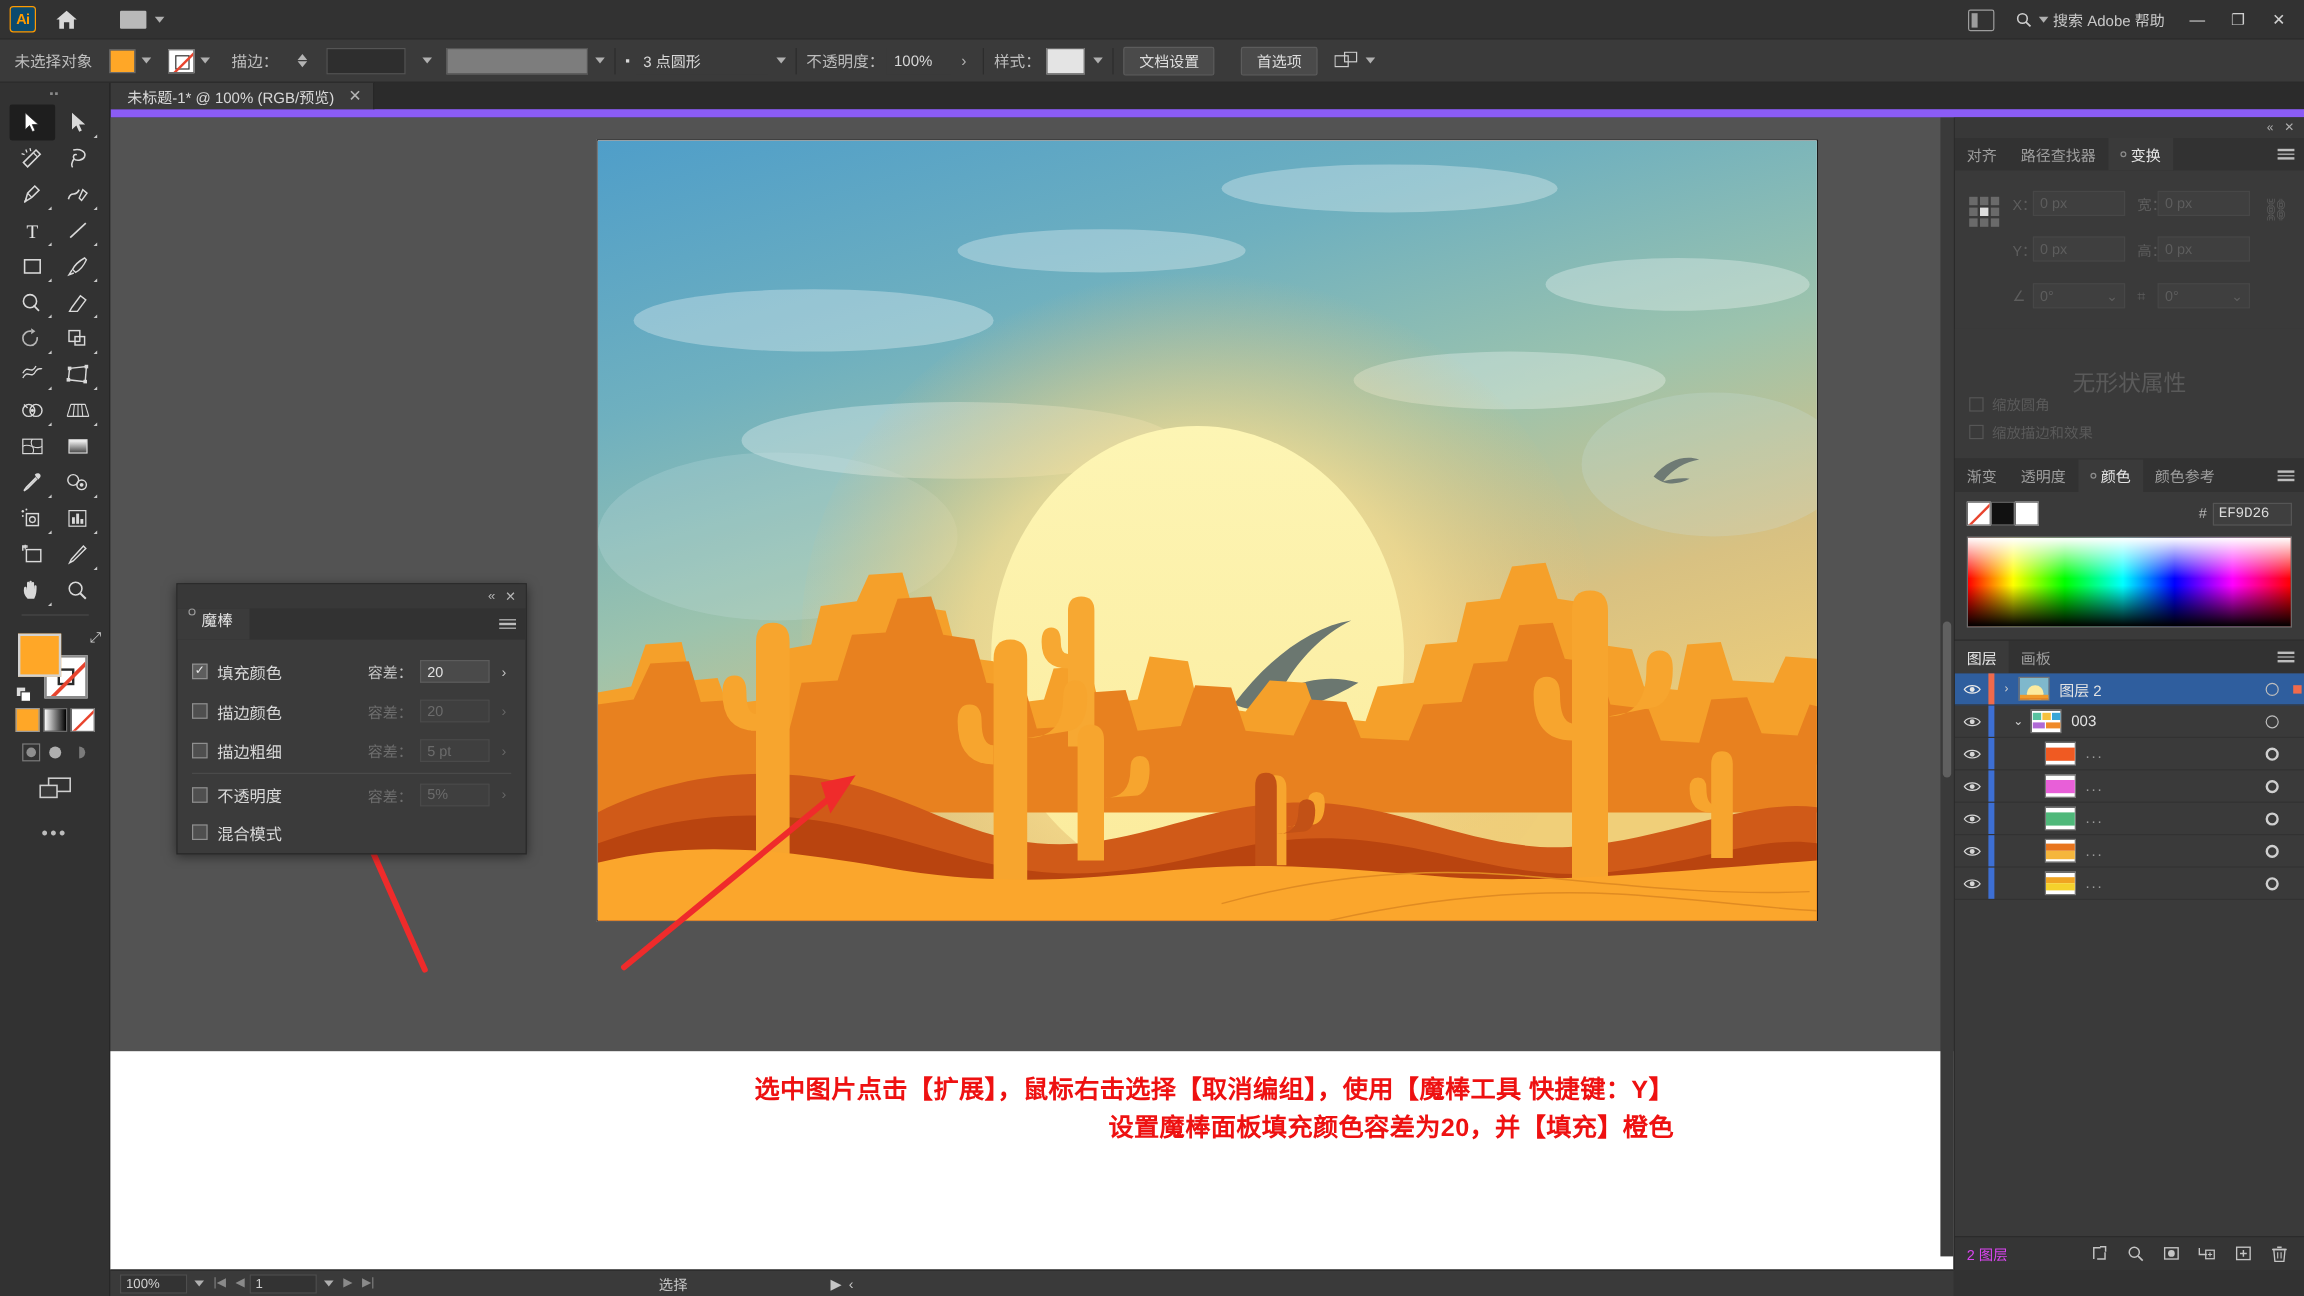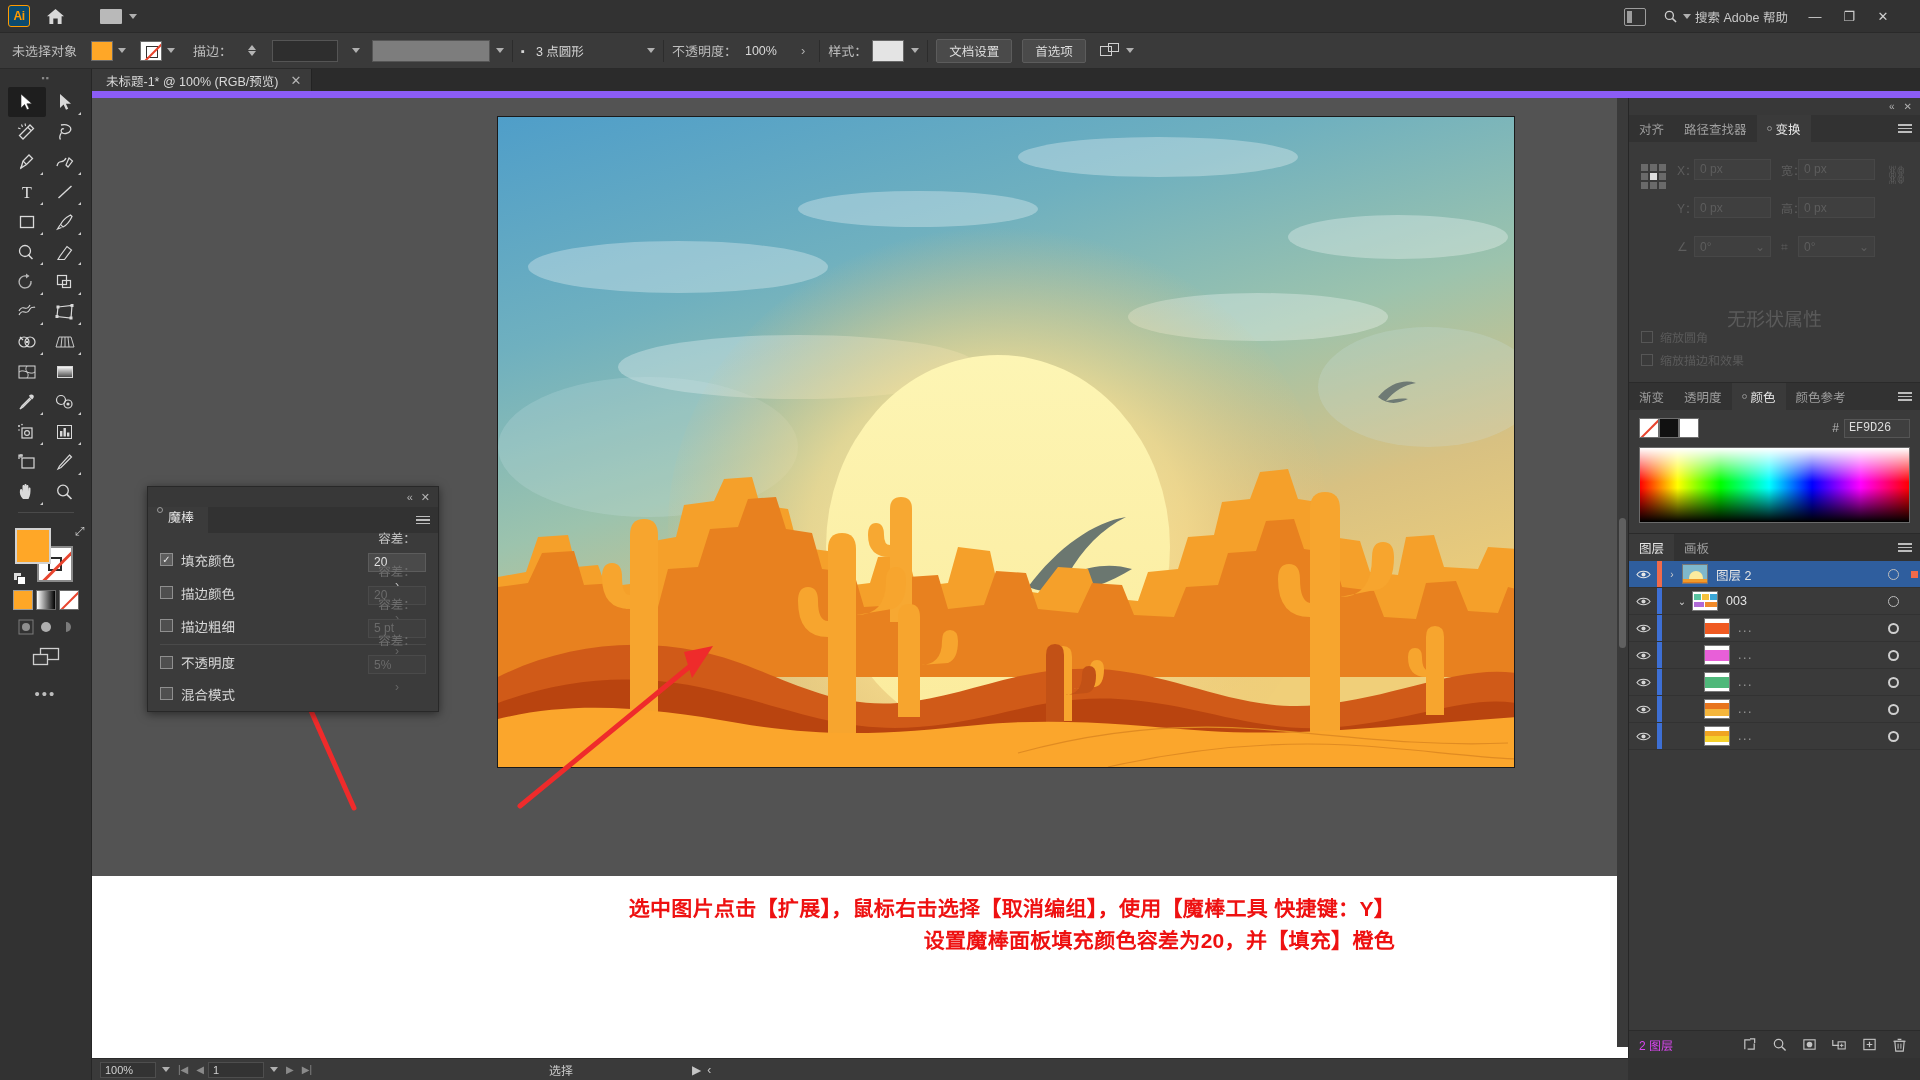--- a/index.html
+++ b/index.html
@@ -34,21 +34,21 @@
     color: #d4d4d4; font-size: 14px; padding: 4px 11px; white-space: nowrap;
     cursor: default;
   }
   .ws-switcher {
     margin-left: 24px; display: flex; align-items: center; gap: 5px;
     padding: 3px 6px;
   }
   .ws-box { width: 22px; height: 15px; background: #b9b9b9; border-radius: 1px; }
   .menubar-right {
     position: absolute; right: 0; top: 0; height: 33px;
-    display: flex; align-items: center; gap: 4px; padding-right: 22px;
+    display: flex; align-items: center; gap: 4px; padding-right: 6px;
   }
   .panel-toggle-icon {
     width: 22px; height: 18px; border: 1px solid #9d9d9d; border-radius: 2px;
     display: flex; position: relative; margin-right: 6px;
   }
   .panel-toggle-icon::before {
     content:''; position:absolute; left:2px; top:2px; bottom:2px; width:5px; background:#9d9d9d;
   }
   .search-box {
     display: flex; align-items: center; gap: 4px; color: #c8c8c8; font-size: 12.5px;
@@ -212,21 +212,21 @@
   .wand-body { padding: 10px 12px 0 12px; }
   .wand-row { display:flex; align-items:center; height: 33px; }
   .wand-row.sep { border-top: 1px solid #4a4a4a; margin-top:2px; padding-top:2px;}
   .chk {
     width: 13px; height: 13px; border: 1px solid #8f8f8f; background: #4f4f4f;
     display:flex; align-items:center; justify-content:center; margin-right: 8px;
     color:#e8e8e8; font-size:10px; line-height:1;
   }
   .chk.checked { background:#5d5d5d; }
   .wand-lbl { color:#d8d8d8; font-size: 13.5px; }
-  .wand-right { margin-left:auto; display:flex; align-items:center; gap:6px;flex-direction:column; }
+  .wand-right { margin-left:auto; display:flex; align-items:center; gap:6px; }
   .tol-lbl { color:#c3c3c3; font-size: 12.5px; }
   .tol-lbl.dim { color:#6e6e6e; }
   .tol-input {
     width: 58px; height: 19px; background: #4a4a4a; border:1px solid #5c5c5c;
     color:#e0e0e0; font-size:12px; display:flex; align-items:center; padding:0 5px;
   }
   .tol-input.dim { background:#3f3f3f; border-color:#4a4a4a; color:#6b6b6b; }
   .tol-arrow { color:#c0c0c0; font-size:12px; width:12px; text-align:center;}
   .tol-arrow.dim { color:#666; }
 
@@ -423,21 +423,21 @@
     <div class="cb-sep"></div>
 
     <div style="display:flex;align-items:center;gap:5px;">
       <div class="cb-label">样式：</div>
       <div class="cb-field style"></div>
       <div class="caret"></div>
     </div>
 
     <div class="cb-sep"></div>
 
-    <div style="display:flex;align-items:center;gap:10px;">
+    <div style="display:flex;align-items:center;gap:22px;">
       <div class="cb-btn">文档设置</div>
       <div class="cb-btn">首选项</div>
     </div>
 
     <div style="display:flex;align-items:center;gap:4px;margin-left:14px;">
       <svg width="20" height="16" viewBox="0 0 20 16">
           <rect x="0.5" y="3.5" width="11" height="9" fill="none" stroke="#cfcfcf"></rect>
           <rect x="8.5" y="0.5" width="10" height="8" fill="none" stroke="#cfcfcf"></rect>
         </svg>
       <div class="caret"></div>

